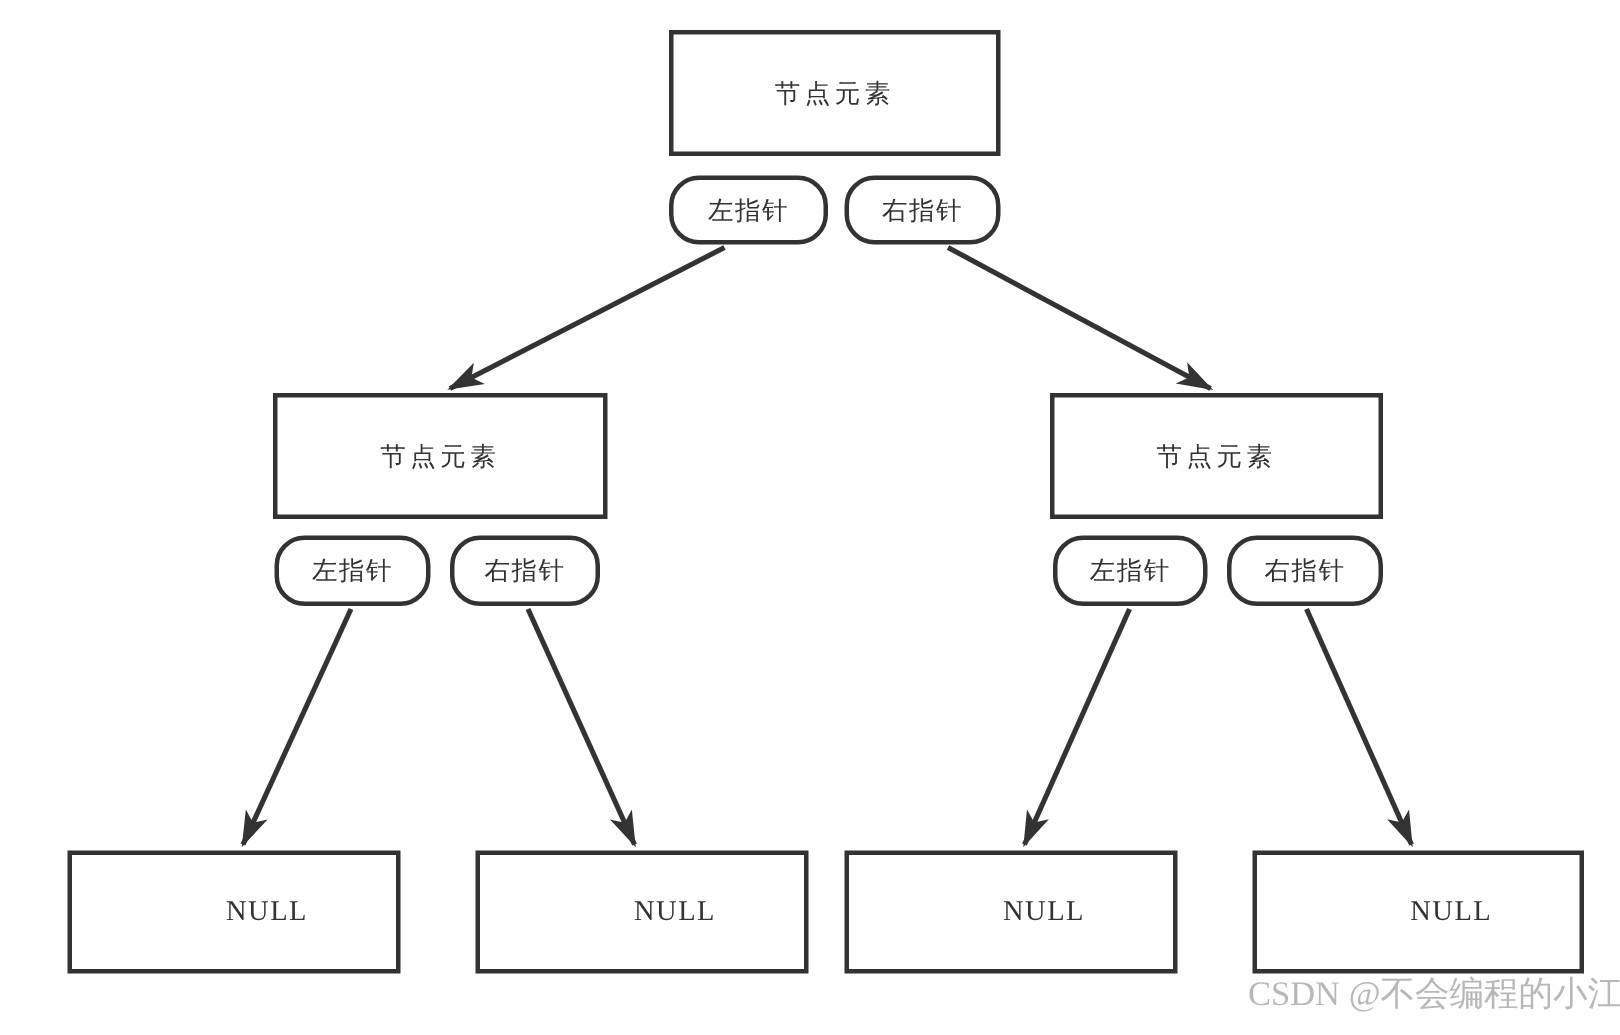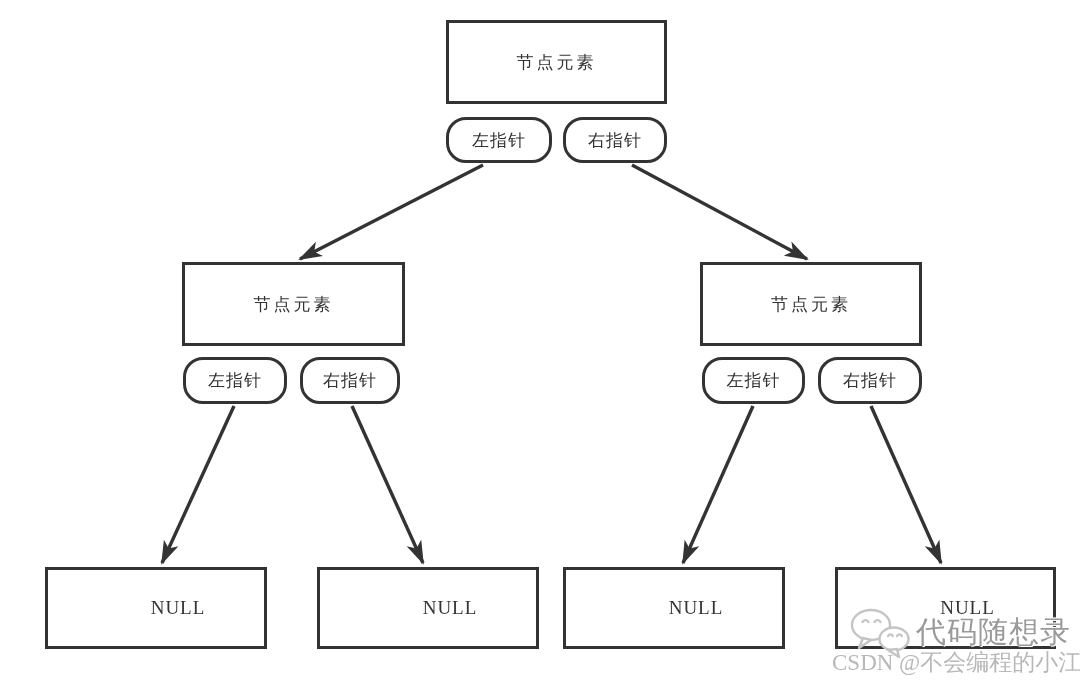--- a/index.html
+++ b/index.html
@@ -146,32 +146,15 @@
   <div class="box null-box b-null-2">
     <span>NULL</span>
   </div>
   <div class="box null-box b-null-3">
     <span>NULL</span>
   </div>
   <div class="box null-box b-null-4">
     <span>NULL</span>
   </div>
 
-  <div class="wm-row">
-    <svg class="wm-icon" viewBox="0 0 70 52" xmlns="http://www.w3.org/2000/svg">
-      <g fill="#ffffff" stroke="#c4c4c4" stroke-width="2.4">
-        <ellipse cx="25" cy="19" rx="19" ry="15"></ellipse>
-        <path d="M17,32 L13,42 L25,34 Z" stroke-linejoin="round"></path>
-        <ellipse cx="48" cy="33" rx="14.5" ry="11.5"></ellipse>
-        <path d="M51,43 L53,51 L42,44 Z" stroke-linejoin="round"></path>
-      </g>
-      <g fill="none" stroke="#c4c4c4" stroke-width="2.2" stroke-linecap="round">
-        <path d="M16.5,16 q3,-4 6,0"></path>
-        <path d="M28.5,16 q3,-4 6,0"></path>
-        <path d="M42,30 q2.4,-3.2 4.8,0"></path>
-        <path d="M51,30 q2.4,-3.2 4.8,0"></path>
-      </g>
-    </svg>
-    <span class="wm-brand">代码随想录</span>
-  </div>
   <div class="wm-credit">CSDN @不会编程的小江江</div>
 
 </div>
 
 </body></html>

